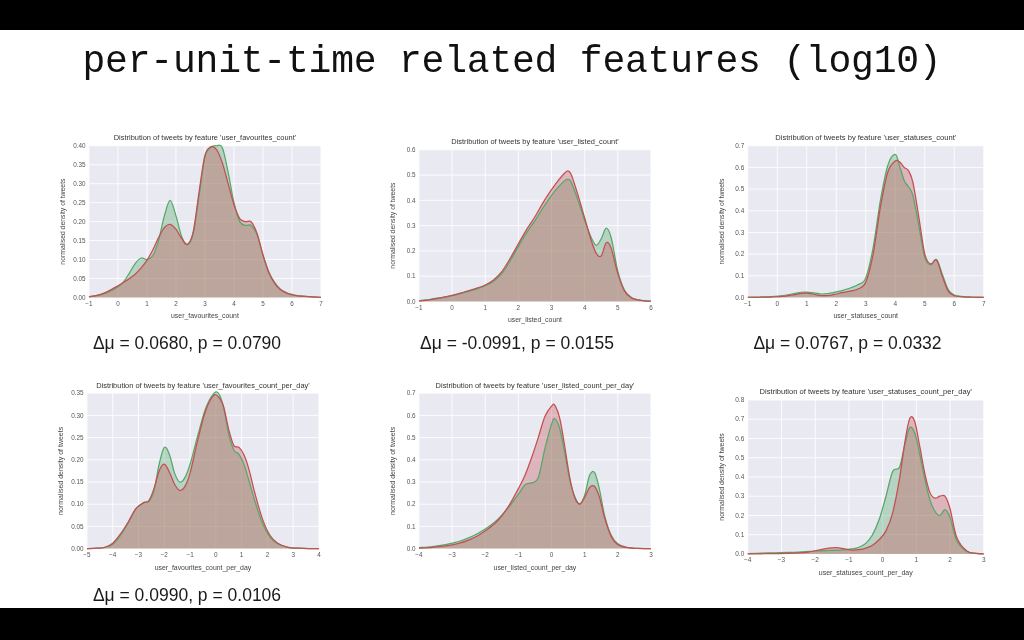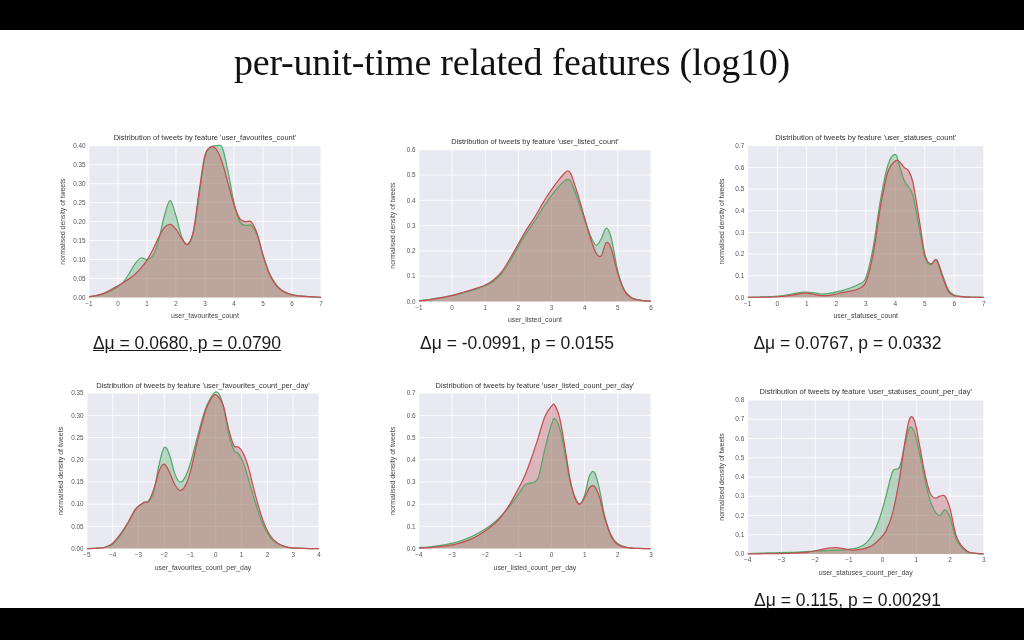--- a/index.html
+++ b/index.html
@@ -25,21 +25,21 @@
   }
   #slide-title {
     position: absolute;
     left: 0; top: 10px;
     width: 1024px;
     text-align: center;
     font-size: 38px;
     font-weight: 400;
     color: #111111;
     letter-spacing: -0.2px;
-    font-family: Liberation Serif, serif;
+    font-family: Liberation Mono, monospace;
     white-space: nowrap;
   }
   .grid {
     position: absolute;
     left: 0; top: 60px;
     width: 1024px; height: 518px;
   }
   .panel {
     position: absolute;
   }
@@ -113,21 +113,21 @@
             <text class="ticklbl" x="118.00" y="130.00" text-anchor="middle">3</text>
             <text class="ticklbl" x="139.00" y="130.00" text-anchor="middle">4</text>
             <text class="ticklbl" x="160.00" y="130.00" text-anchor="middle">5</text>
             <text class="ticklbl" x="181.00" y="130.00" text-anchor="middle">6</text>
             <text class="ticklbl" x="202.00" y="130.00" text-anchor="middle">7</text>
             <text class="axtitle" x="118.00" y="9.00" text-anchor="middle">Distribution of tweets by feature 'user_favourites_count'</text>
             <text class="axlbl" x="118.00" y="139.00" text-anchor="middle">user_favourites_count</text>
             <text class="axlbl" transform="translate(17.00,68.50) rotate(-90)" text-anchor="middle">normalised density of tweets</text>
           </svg>
         </div>
-        <div class="caption" style="left:22px; top:243px; width:330px;text-decoration:underline;">Δμ = 0.0680, p = 0.0790</div>
+        <div class="caption" style="left:22px; top:243px; width:330px;">Δμ = 0.0680, p = 0.0790</div>
         <div class="panel" style="left:372px; top:42px; width:290px; height:205px;">
           <svg class="fig" width="290" height="205" viewBox="0 0 210 150" preserveAspectRatio="none">
             <rect x="34" y="13" width="168" height="111" fill="#e9e9f2"></rect>
             <line x1="34" y1="124.00" x2="202" y2="124.00" stroke="#ffffff" stroke-width="0.6"></line>
             <line x1="34" y1="105.50" x2="202" y2="105.50" stroke="#ffffff" stroke-width="0.6"></line>
             <line x1="34" y1="87.00" x2="202" y2="87.00" stroke="#ffffff" stroke-width="0.6"></line>
             <line x1="34" y1="68.50" x2="202" y2="68.50" stroke="#ffffff" stroke-width="0.6"></line>
             <line x1="34" y1="50.00" x2="202" y2="50.00" stroke="#ffffff" stroke-width="0.6"></line>
             <line x1="34" y1="31.50" x2="202" y2="31.50" stroke="#ffffff" stroke-width="0.6"></line>
             <line x1="34" y1="13.00" x2="202" y2="13.00" stroke="#ffffff" stroke-width="0.6"></line>
@@ -264,20 +264,21 @@
             <text class="ticklbl" x="127.33" y="130.00" text-anchor="middle">0</text>
             <text class="ticklbl" x="146.00" y="130.00" text-anchor="middle">1</text>
             <text class="ticklbl" x="164.67" y="130.00" text-anchor="middle">2</text>
             <text class="ticklbl" x="183.33" y="130.00" text-anchor="middle">3</text>
             <text class="ticklbl" x="202.00" y="130.00" text-anchor="middle">4</text>
             <text class="axtitle" x="118.00" y="9.00" text-anchor="middle">Distribution of tweets by feature 'user_favourites_count_per_day'</text>
             <text class="axlbl" x="118.00" y="139.00" text-anchor="middle">user_favourites_count_per_day</text>
             <text class="axlbl" transform="translate(17.00,68.50) rotate(-90)" text-anchor="middle">normalised density of tweets</text>
           </svg>
         </div>
+        <div class="caption" style="left:22px; top:495px; width:330px;">Δμ = 0.0990, p = 0.0106</div>
         <div class="panel" style="left:372px; top:285px; width:290px; height:210px;">
           <svg class="fig" width="290" height="210" viewBox="0 0 210 150" preserveAspectRatio="none">
             <rect x="34" y="13" width="168" height="111" fill="#e9e9f2"></rect>
             <line x1="34" y1="124.00" x2="202" y2="124.00" stroke="#ffffff" stroke-width="0.6"></line>
             <line x1="34" y1="108.14" x2="202" y2="108.14" stroke="#ffffff" stroke-width="0.6"></line>
             <line x1="34" y1="92.29" x2="202" y2="92.29" stroke="#ffffff" stroke-width="0.6"></line>
             <line x1="34" y1="76.43" x2="202" y2="76.43" stroke="#ffffff" stroke-width="0.6"></line>
             <line x1="34" y1="60.57" x2="202" y2="60.57" stroke="#ffffff" stroke-width="0.6"></line>
             <line x1="34" y1="44.71" x2="202" y2="44.71" stroke="#ffffff" stroke-width="0.6"></line>
             <line x1="34" y1="28.86" x2="202" y2="28.86" stroke="#ffffff" stroke-width="0.6"></line>
@@ -362,16 +363,15 @@
             <text class="ticklbl" x="106.00" y="130.00" text-anchor="middle">−1</text>
             <text class="ticklbl" x="130.00" y="130.00" text-anchor="middle">0</text>
             <text class="ticklbl" x="154.00" y="130.00" text-anchor="middle">1</text>
             <text class="ticklbl" x="178.00" y="130.00" text-anchor="middle">2</text>
             <text class="ticklbl" x="202.00" y="130.00" text-anchor="middle">3</text>
             <text class="axtitle" x="118.00" y="9.00" text-anchor="middle">Distribution of tweets by feature 'user_statuses_count_per_day'</text>
             <text class="axlbl" x="118.00" y="139.00" text-anchor="middle">user_statuses_count_per_day</text>
             <text class="axlbl" transform="translate(17.00,68.50) rotate(-90)" text-anchor="middle">normalised density of tweets</text>
           </svg>
         </div>
-        <div class="caption" style="left:680px; top:500px; width:335px;">Δμ = 0.115, p = 0.00291</div>
       </div>
   </div>
 </div>
 
 </body></html>

